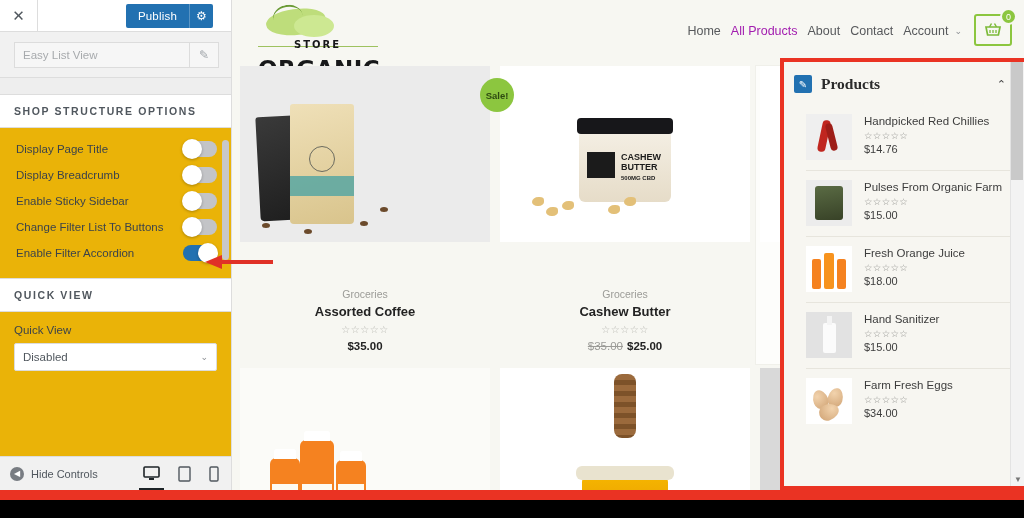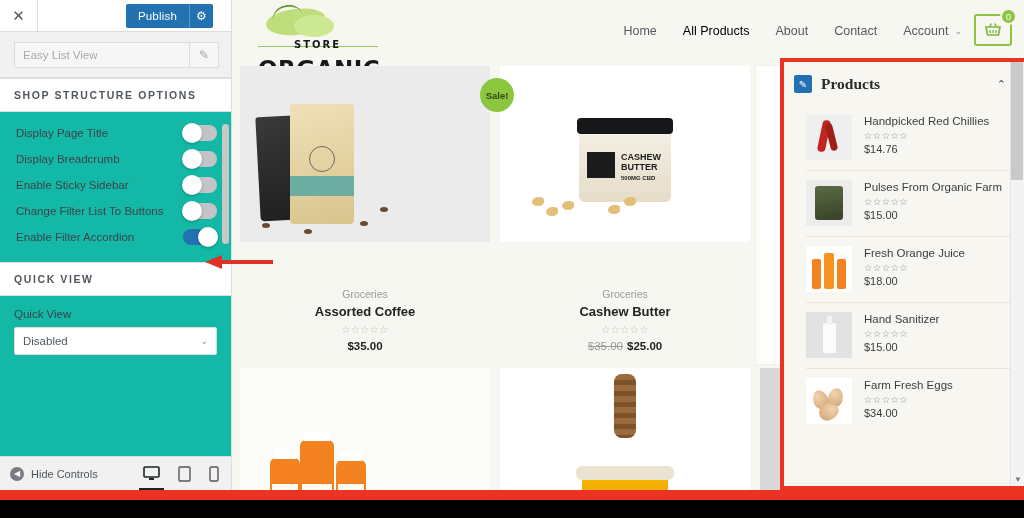--- a/index.html
+++ b/index.html
@@ -41,21 +41,21 @@
     display:flex; align-items:center; padding:0 12px 0 14px;
   }
   .cz-search {
     flex:1; height:26px; background:#f6f6f6; border:1px solid #dcdcdc; border-right:0;
     display:flex; align-items:center; padding:0 8px; color:#a7aaad; font-size:11.5px;
   }
   .cz-search-btn {
     width:30px; height:26px; background:#f6f6f6; border:1px solid #dcdcdc;
     display:flex;align-items:center;justify-content:center; color:#9ea3a8; font-size:12px; cursor:pointer;
   }
-  .cz-body { flex:1; overflow:hidden; position:relative; background:#14b8a6; }
+  .cz-body { flex:1; overflow:hidden; position:relative; background:#eab308;margin-top:16px; }
   .sec-title {
     background:#fff; border-top:1px solid #ddd; border-bottom:1px solid #ddd;
     padding:10px 14px; font-size:10.5px; letter-spacing:1.6px; color:#50575e; font-weight:600;
   }
   .opt-list { padding:8px 14px 12px 14px; }
   .opt-row {
     display:flex; align-items:center; justify-content:space-between;
     padding:5px 0 5px 2px; min-height:26px;
   }
   .opt-label { font-size:11.5px; color:#3c434a; }
@@ -102,23 +102,23 @@
   .logo-word{
     position:absolute; left:4px; top:8px; font-family:"DejaVu Sans", sans-serif; font-weight:700;
     font-size:23px; color:#17181a; letter-spacing:.5px;margin-top:43px;
   }
   .logo-sub{
     position:absolute; left:40px; top:34px; font-family:"DejaVu Sans", sans-serif; font-weight:700;
     font-size:10px; letter-spacing:2px; color:#17181a;
   }
   .logo-rule{ position:absolute; left:4px; top:41px; width:120px; height:1px; background:#9ec25f; }
   .stem{ position:absolute; left:18px; top:0px; width:30px; height:14px; border-top:2px solid #6a9a35; border-radius:50%/90% 90% 0 0; transform:rotate(-10deg);}
-  .nav{ position:absolute; right:62px; display:flex; align-items:flex-start; gap:26px; }
+  .nav{ position:absolute; right:62px; display:flex; align-items:flex-start; gap:10px; }
   .nav a{ font-size:12.5px; color:#57595c; text-decoration:none; cursor:pointer; }
-  .nav a.active{ color:#000000; }
+  .nav a.active{ color:#a21caf; }
   .nav .acct{ display:flex; align-items:center; gap:6px; }
   .cart{
     position:absolute; right:12px; top:14px; width:38px; height:32px;
     border:2px solid #8cc63f; border-radius:3px; display:flex; align-items:center; justify-content:center; cursor:pointer;
   }
   .cart-badge{
     position:absolute; right:-7px; top:-8px; width:17px; height:17px; border-radius:50%;
     background:#8cc63f; color:#fff; font-size:9px; display:flex;align-items:center;justify-content:center;
     border:2px solid #f7f7f2;
   }

